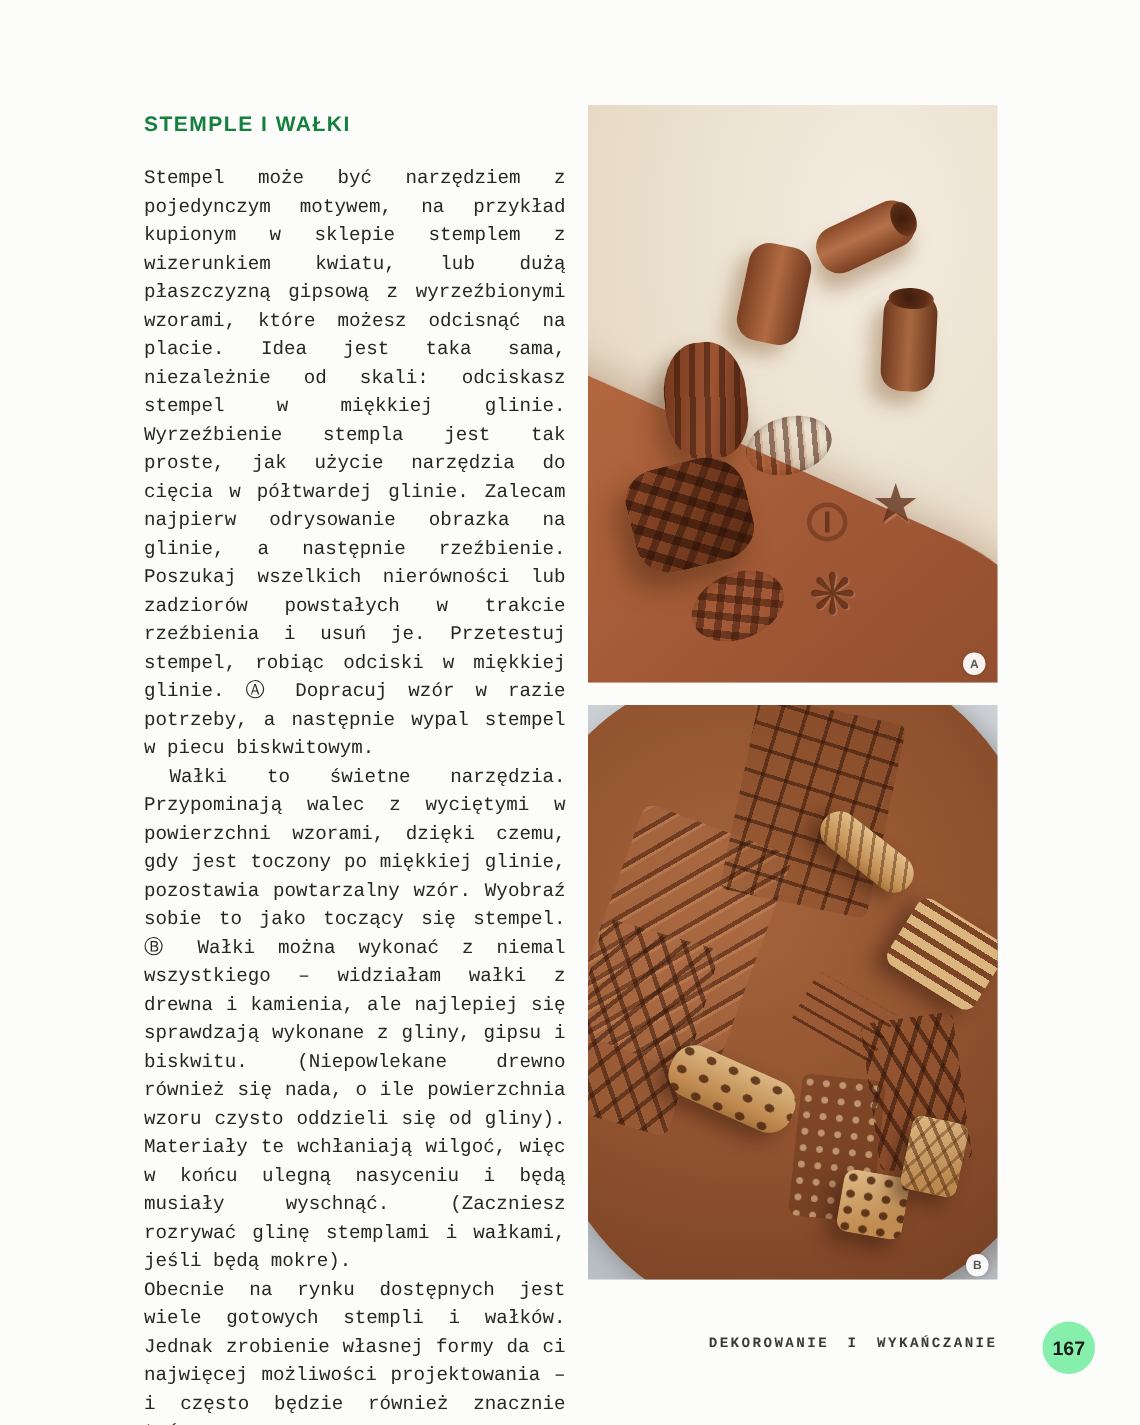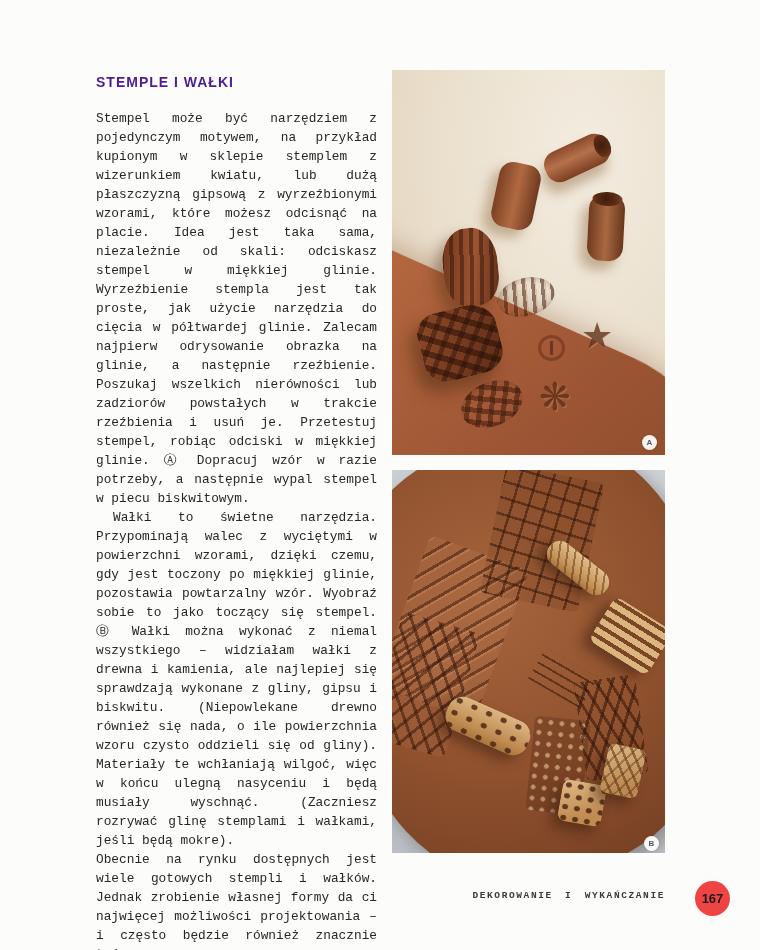--- a/index.html
+++ b/index.html
@@ -3,21 +3,21 @@
 <meta charset="utf-8">
 <style>
   html,body{margin:0;padding:0;}
   body{width:760px;height:950px;background:#fcfcfb;position:relative;overflow:hidden;
        font-family:"Liberation Serif",serif;}
   .page{position:absolute;inset:0;}
 
   
   .article{position:absolute;left:96px;top:74px;width:281px;color:#262626;}
   .article h2{margin:0 0 19px 0;font-family:"Liberation Sans",sans-serif;
-      font-size:14px;font-weight:700;letter-spacing:1px;color:#4c1d95;}
+      font-size:14px;font-weight:700;letter-spacing:1px;color:#15803d;}
   .article p{margin:0;font-size:12.8px;line-height:19px;text-align:justify;font-family:Liberation Mono, monospace;}
   .article p.indent{text-indent:17px;}
   .article h3{margin:21px 0 7px 0;font-family:"Liberation Sans",sans-serif;
       font-style:italic;font-size:14.5px;font-weight:700;color:#111;}
 
   
   .figure{position:absolute;left:392px;width:273px;overflow:hidden;}
   .figure-a{top:70px;height:385px;
       background:radial-gradient(ellipse at 70% 22%,#f3ece0 0%,#eadfcc 55%,#e1d2b9 100%);}
   .figure-b{top:470px;height:383px;
@@ -129,21 +129,21 @@
       border-radius:7px;
       background:repeating-linear-gradient(55deg,rgba(90,50,20,.55) 0 2.5px,transparent 2.5px 9px),
                  repeating-linear-gradient(-55deg,rgba(90,50,20,.4) 0 2px,transparent 2px 9px),
                  linear-gradient(160deg,#dcb783 0%,#bb8850 80%);}
 
   
   .footer-title{position:absolute;top:890px;right:95px;
       font-family:Liberation Mono, monospace;font-size:9.5px;font-weight:700;
       letter-spacing:1.6px;word-spacing:5px;color:#3a3a3a;}
   .page-badge{position:absolute;left:695px;top:881px;width:35px;height:35px;border-radius:50%;
-      background:#ef4444;color:#1d1d1d;font-family:"Liberation Sans",sans-serif;
+      background:#86efac;color:#1d1d1d;font-family:"Liberation Sans",sans-serif;
       font-size:13px;font-weight:700;display:flex;align-items:center;justify-content:center;}
 </style>
 </head>
 <body>
 
 <div class="page">
 
   <section class="article">
     <h2>STEMPLE I WAŁKI</h2>
     <p>Stempel może być narzędziem z pojedynczym motywem, na przykład kupionym w sklepie stemplem z wizerunkiem kwiatu, lub dużą płaszczyzną gipsową z wyrzeźbionymi wzorami, które możesz odcisnąć na placie. Idea jest taka sama, niezależnie od skali: odciskasz stempel w miękkiej glinie. Wyrzeźbienie stempla jest tak proste, jak użycie narzędzia do cięcia w półtwardej glinie. Zalecam najpierw odrysowanie obrazka na glinie, a następnie rzeźbienie. Poszukaj wszelkich nierówności lub zadziorów powstałych w trakcie rzeźbienia i usuń je. Przetestuj stempel, robiąc odciski w miękkiej glinie. Ⓐ Dopracuj wzór w razie potrzeby, a następnie wypal stempel w piecu biskwitowym.</p>

